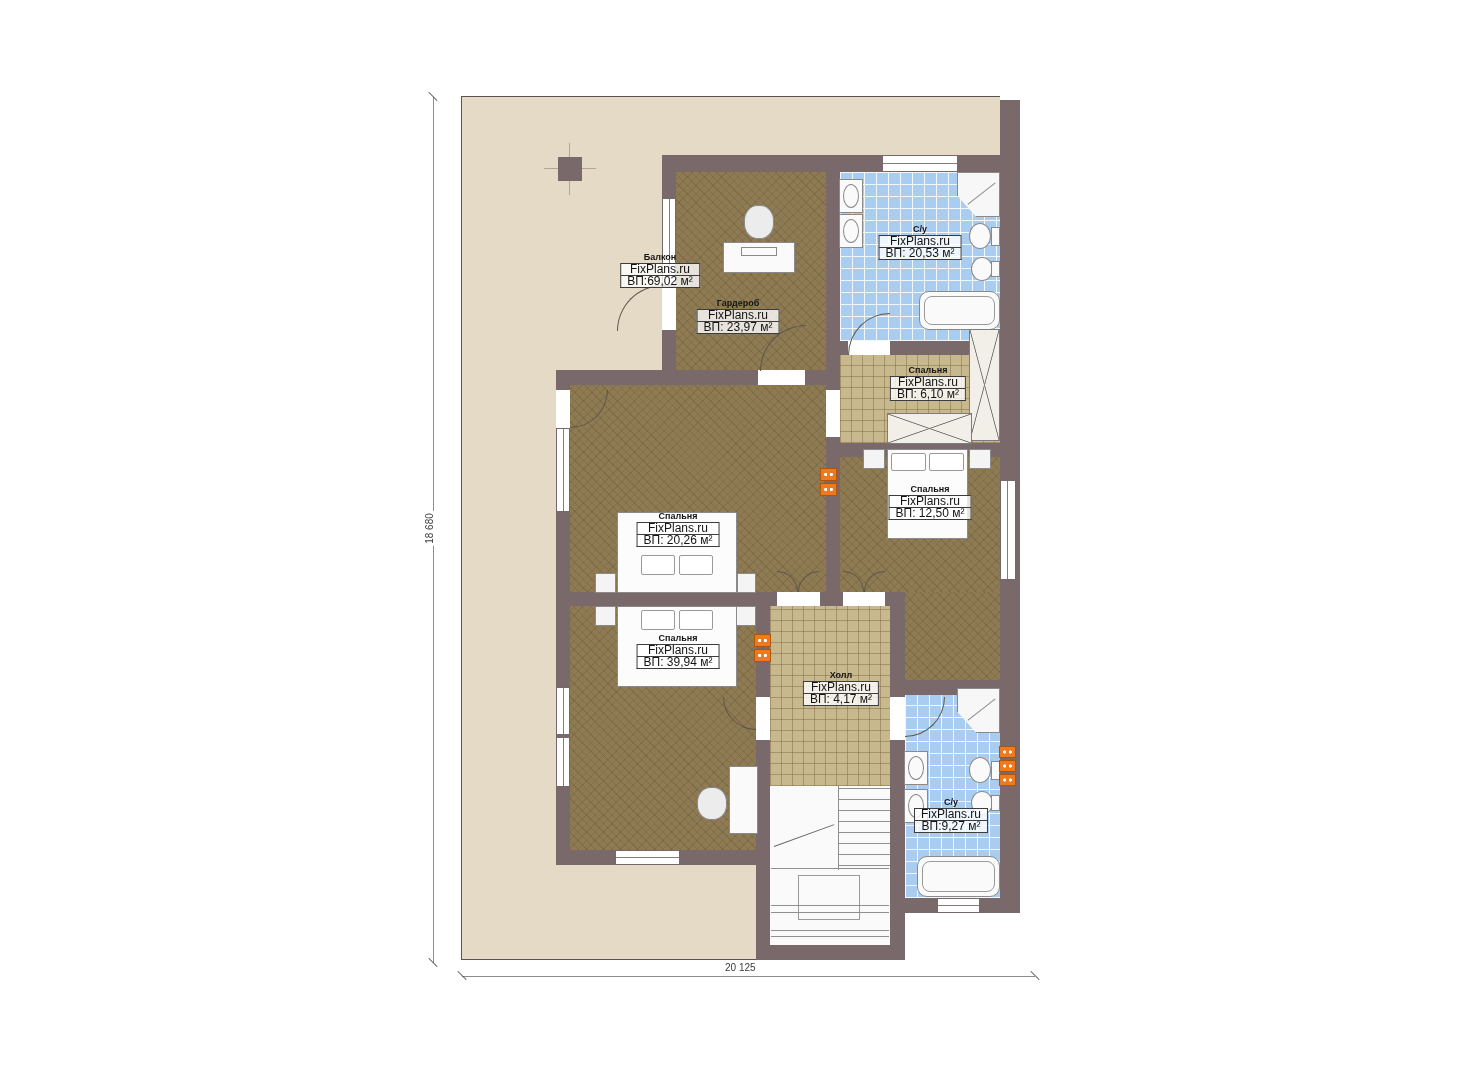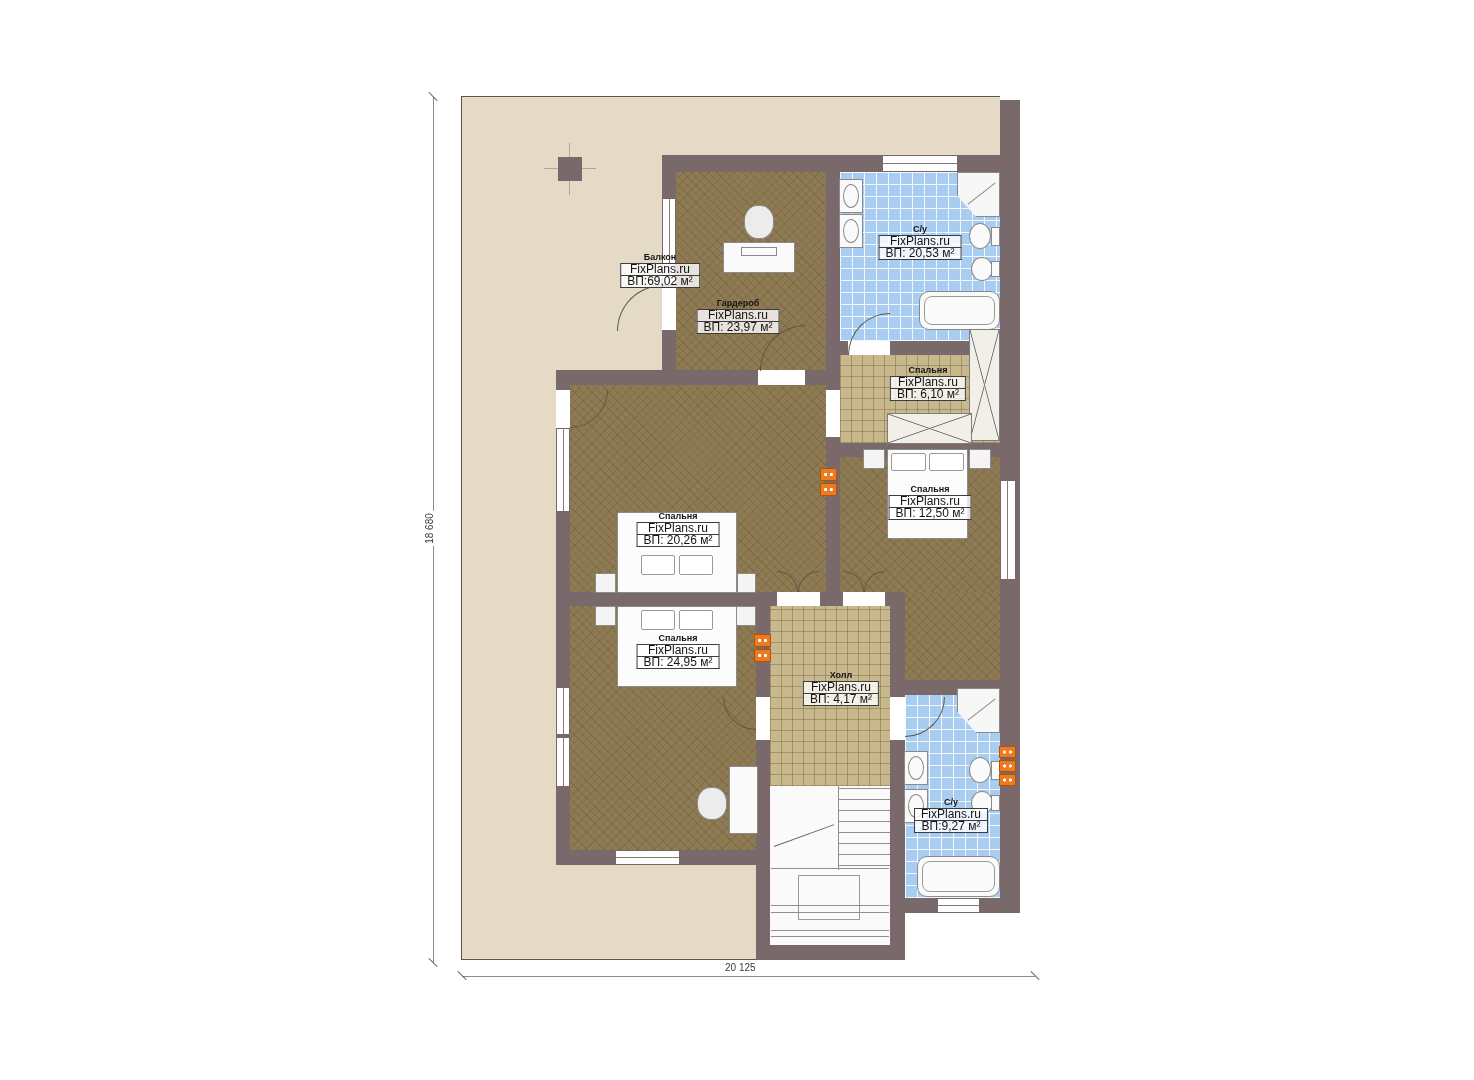--- a/index.html
+++ b/index.html
@@ -252,21 +252,21 @@
     <div class="rl-name">Спальня</div>
     <div class="rl-boxes">
         <div class="rl-box">FixPlans.ru</div>
     <div class="rl-box b2">ВП: 20,26 м²</div>
       </div>
   </div>
   <div class="a room-label" style="left:678px;top:633px;">
     <div class="rl-name">Спальня</div>
     <div class="rl-boxes">
         <div class="rl-box">FixPlans.ru</div>
-    <div class="rl-box b2">ВП: 24,95 м²</div>
+    <div class="rl-box b2">ВП: 39,94 м²</div>
       </div>
   </div>
   <div class="a room-label" style="left:841px;top:670px;">
     <div class="rl-name">Холл</div>
     <div class="rl-boxes">
         <div class="rl-box">FixPlans.ru</div>
     <div class="rl-box b2">ВП: 4,17 м²</div>
       </div>
   </div>
   <div class="a room-label" style="left:951px;top:797px;">

